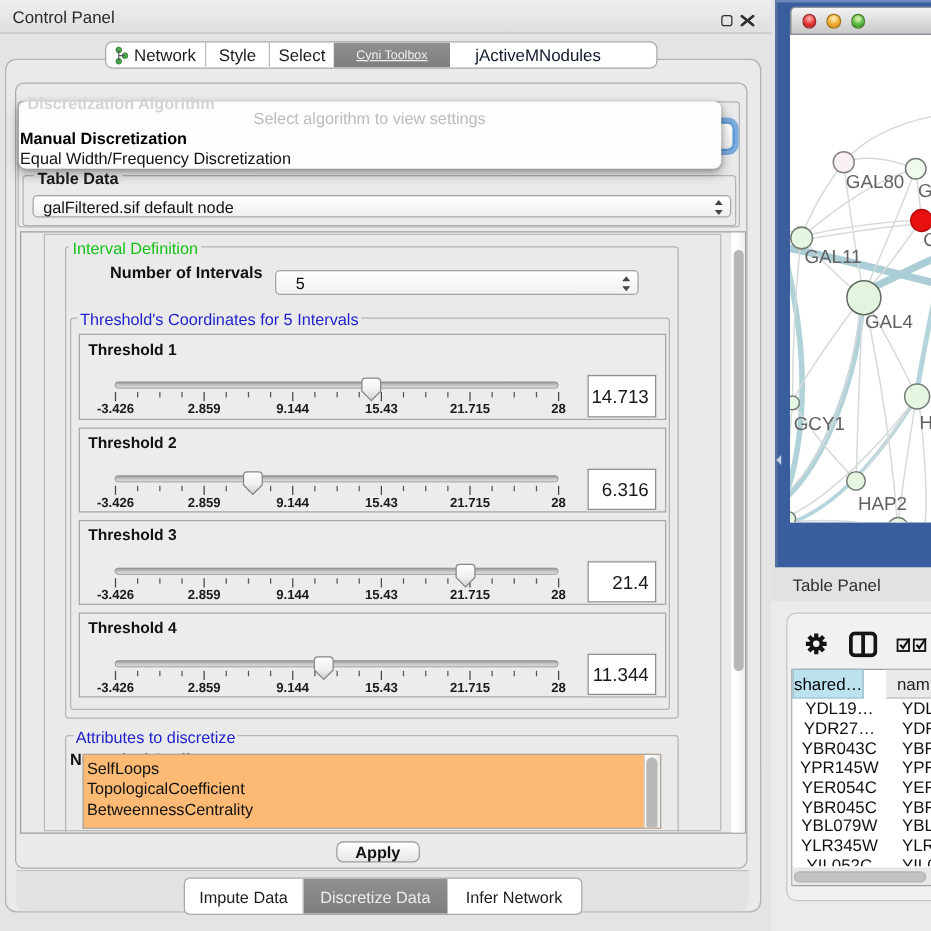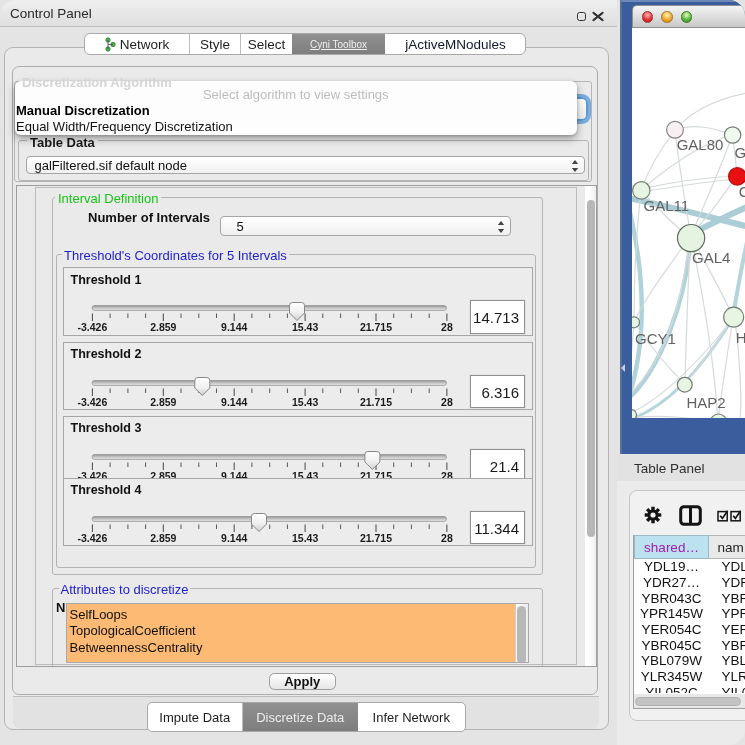--- a/index.html
+++ b/index.html
@@ -1,29 +1,29 @@
 <!DOCTYPE html>
 <html><head><meta charset="utf-8"><style>
 
 * { margin:0; padding:0; box-sizing:border-box; }
 body { width:745px; height:745px; font-family:"Liberation Sans", sans-serif; overflow:hidden; background:#e4e4e4; }
 .abs { position:absolute; }
 
 </style></head><body>
-<div class="abs" style="left:0;top:0;width:745px;height:745px;overflow:hidden;border-radius:16px;">
+<div class="abs" style="left:0;top:0;width:745px;height:745px;overflow:hidden;">
 <div class="abs" style="left:0;top:0;width:617px;height:27px;background:linear-gradient(#efefef,#dfdfdf);border-bottom:1px solid #c0c0c0;"></div>
 <div class="abs" style="left:10px;top:6px;font-size:13.5px;color:#2a2a2a;">Control Panel</div>
 <div class="abs" style="left:576.5px;top:11.5px;width:9px;height:9.5px;border:1.7px solid #2e2e2e;border-radius:2.5px;"></div>
 <svg class="abs" style="left:592px;top:11px;" width="12" height="11" viewBox="0 0 12 11">
       <path d="M1.5,1 L6,4.6 L10.5,1 L11.5,2 L7.3,5.5 L11.5,9 L10.5,10 L6,6.4 L1.5,10 L0.5,9 L4.7,5.5 L0.5,2 Z" fill="#2e2e2e" stroke="#2e2e2e" stroke-width="0.8"></path>
     </svg>
 <div class="abs" style="left:3.5px;top:47px;width:605px;height:683px;background:#eaeaea;border:1px solid #b3b3b3;border-radius:9px;"></div>
 <div class="abs" style="left:12px;top:66px;width:586px;height:629px;background:#eaeaea;border:1px solid #adadad;border-radius:7px;"></div>
 <div class="abs" style="left:84px;top:33px;width:442px;height:22px;background:#fff;border:1px solid #a9a9a9;border-radius:6px;overflow:hidden;display:flex;">
-<div style="width:105px;display:flex;align-items:center;justify-content:center;border-right:1px solid #bdbdbd;font-size:13.5px;color:#1c1c1c;"><svg width="11" height="15" viewBox="0 0 11 15" style="margin-right:4px;">
+<div style="width:80px;display:flex;align-items:center;justify-content:center;border-right:1px solid #bdbdbd;font-size:13.5px;color:#1c1c1c;"><svg width="11" height="15" viewBox="0 0 11 15" style="margin-right:4px;">
           <circle cx="3" cy="3" r="2.2" fill="#4caf50" stroke="#2e7d32" stroke-width="0.8"></circle>
           <circle cx="8" cy="7.5" r="2.2" fill="#4caf50" stroke="#2e7d32" stroke-width="0.8"></circle>
           <circle cx="3" cy="12" r="2.2" fill="#4caf50" stroke="#2e7d32" stroke-width="0.8"></circle>
           <path d="M3 3 L3 12 M3 7.5 L8 7.5" stroke="#555" stroke-width="0.9" fill="none"></path>
         </svg>Network</div>
 <div style="width:51px;display:flex;align-items:center;justify-content:center;border-right:1px solid #bdbdbd;font-size:13.5px;color:#1c1c1c;">Style</div>
 <div style="width:51px;display:flex;align-items:center;justify-content:center;font-size:13.5px;color:#1c1c1c;">Select</div>
 <div style="width:93px;display:flex;align-items:center;justify-content:center;font-size:10px;color:#f0f0f0;background:linear-gradient(#909090,#7e7e7e);text-decoration:underline;">Cyni Toolbox</div>
 <div style="width:129px;display:flex;align-items:center;justify-content:center;font-size:13.5px;color:#0f172a;padding-left:12px;">jActiveMNodules</div>
 </div>
@@ -180,21 +180,21 @@
           <text x="28.4" y="62.5" text-anchor="middle" font-family="Liberation Sans" font-size="10.5" font-weight="bold" fill="#1a1a1a">-3.426</text>
           <text x="99.3" y="62.5" text-anchor="middle" font-family="Liberation Sans" font-size="10.5" font-weight="bold" fill="#1a1a1a">2.859</text>
           <text x="170.2" y="62.5" text-anchor="middle" font-family="Liberation Sans" font-size="10.5" font-weight="bold" fill="#1a1a1a">9.144</text>
           <text x="241.1" y="62.5" text-anchor="middle" font-family="Liberation Sans" font-size="10.5" font-weight="bold" fill="#1a1a1a">15.43</text>
           <text x="312.0" y="62.5" text-anchor="middle" font-family="Liberation Sans" font-size="10.5" font-weight="bold" fill="#1a1a1a">21.715</text>
           <text x="382.9" y="62.5" text-anchor="middle" font-family="Liberation Sans" font-size="10.5" font-weight="bold" fill="#1a1a1a">28</text>
           <path d="M 300.9,37.5 Q 300.9,34.5 303.9,34.5 L 312.9,34.5 Q 315.9,34.5 315.9,37.5 L 315.9,45.0 L 308.4,52.5 L 300.9,45.0 Z" fill="url(#th)" stroke="#878787" stroke-width="1"></path>
         </svg>
         <div style="position:absolute;left:406.5px;top:32px;width:55px;height:33.5px;background:#fff;border:1px solid #8f8f8f;box-shadow:0 0 0 1px #e3e3e3;font-size:15px;color:#1a1a1a;text-align:right;line-height:33px;padding-right:5px;">21.4</div>
       </div>
-<div style="position:absolute;left:46.0px;top:292px;width:470px;height:68.5px;background:#ececec;border:1px solid #a6a6a6;">
+<div style="position:absolute;left:46.0px;top:304.0px;width:470px;height:68.5px;background:#ececec;border:1px solid #a6a6a6;">
         <div style="position:absolute;left:7px;top:4.5px;font-size:12.5px;font-weight:bold;color:#111;">Threshold 4</div>
         <svg width="470" height="69" viewBox="0 0 470 69" style="position:absolute;left:0;top:0;">
           <defs>
             <linearGradient id="tg" x1="0" y1="0" x2="0" y2="1">
               <stop offset="0" stop-color="#8f8f8f"></stop>
               <stop offset="0.45" stop-color="#c2c2c2"></stop>
               <stop offset="1" stop-color="#e2e2e2"></stop>
             </linearGradient>
             <linearGradient id="th" x1="0" y1="0" x2="0" y2="1">
               <stop offset="0" stop-color="#ffffff"></stop>
@@ -345,21 +345,21 @@
       </svg>
 <svg style="position:absolute;left:86.5px;top:18px;" width="13" height="13" viewBox="0 0 13 13">
         <rect x="1" y="2.6" width="9.2" height="9.2" fill="none" stroke="#141414" stroke-width="1.5"></rect>
         <path d="M3.2,6.8 L5.4,9.4 L10.6,1.8" fill="none" stroke="#141414" stroke-width="1.7"></path>
       </svg>
 <svg style="position:absolute;left:100px;top:18px;" width="13" height="13" viewBox="0 0 13 13">
         <rect x="1" y="2.6" width="9.2" height="9.2" fill="none" stroke="#141414" stroke-width="1.5"></rect>
         <path d="M3.2,6.8 L5.4,9.4 L10.6,1.8" fill="none" stroke="#141414" stroke-width="1.7"></path>
       </svg>
 <div style="position:absolute;left:2.5px;top:44px;width:130px;height:174px;background:#fff;border:1px solid #9f9f9f;"></div>
-<div style="position:absolute;left:4px;top:44.8px;width:75px;height:24px;background:#bce1ef;border:1px solid #9fb9c4;font-size:13.5px;color:#a21caf;text-align:center;line-height:23px;">shared…</div>
+<div style="position:absolute;left:4px;top:44.8px;width:57px;height:24px;background:#bce1ef;border:1px solid #9fb9c4;font-size:13.5px;color:#000000;text-align:right;line-height:23px;">shared…</div>
 <div style="position:absolute;left:79px;top:44.8px;width:47px;height:24px;background:#e9e9e9;border:1px solid #b5b5b5;border-left:none;font-size:13.5px;color:#1f1f1f;padding-left:8.5px;line-height:23px;">nam</div>
 <div style="position:absolute;left:4px;top:68.8px;width:126px;height:134px;background:#fff;overflow:hidden;">
 <div style="position:absolute;left:0;top:0.0px;width:75px;height:15.7px;font-size:13.5px;color:#111;text-align:center;line-height:15.7px;">YDL19…</div>
 <div style="position:absolute;left:87.5px;top:0.0px;font-size:13.5px;color:#111;line-height:15.7px;">YDL194W</div>
 <div style="position:absolute;left:0;top:15.7px;width:75px;height:15.7px;font-size:13.5px;color:#111;text-align:center;line-height:15.7px;">YDR27…</div>
 <div style="position:absolute;left:87.5px;top:15.7px;font-size:13.5px;color:#111;line-height:15.7px;">YDR277C</div>
 <div style="position:absolute;left:0;top:31.4px;width:75px;height:15.7px;font-size:13.5px;color:#111;text-align:center;line-height:15.7px;">YBR043C</div>
 <div style="position:absolute;left:87.5px;top:31.4px;font-size:13.5px;color:#111;line-height:15.7px;">YBR043C</div>
 <div style="position:absolute;left:0;top:47.1px;width:75px;height:15.7px;font-size:13.5px;color:#111;text-align:center;line-height:15.7px;">YPR145W</div>
 <div style="position:absolute;left:87.5px;top:47.1px;font-size:13.5px;color:#111;line-height:15.7px;">YPR145W</div>

